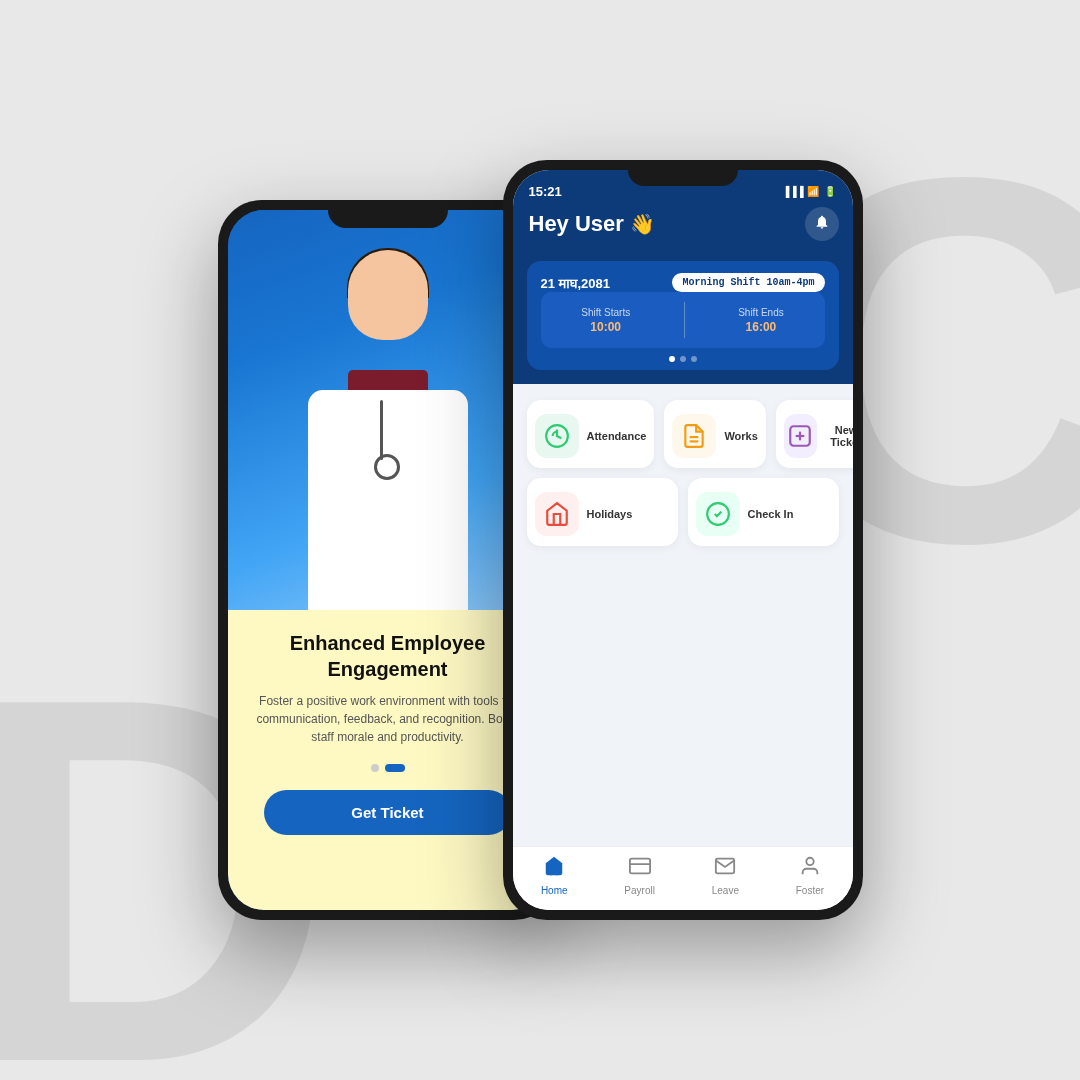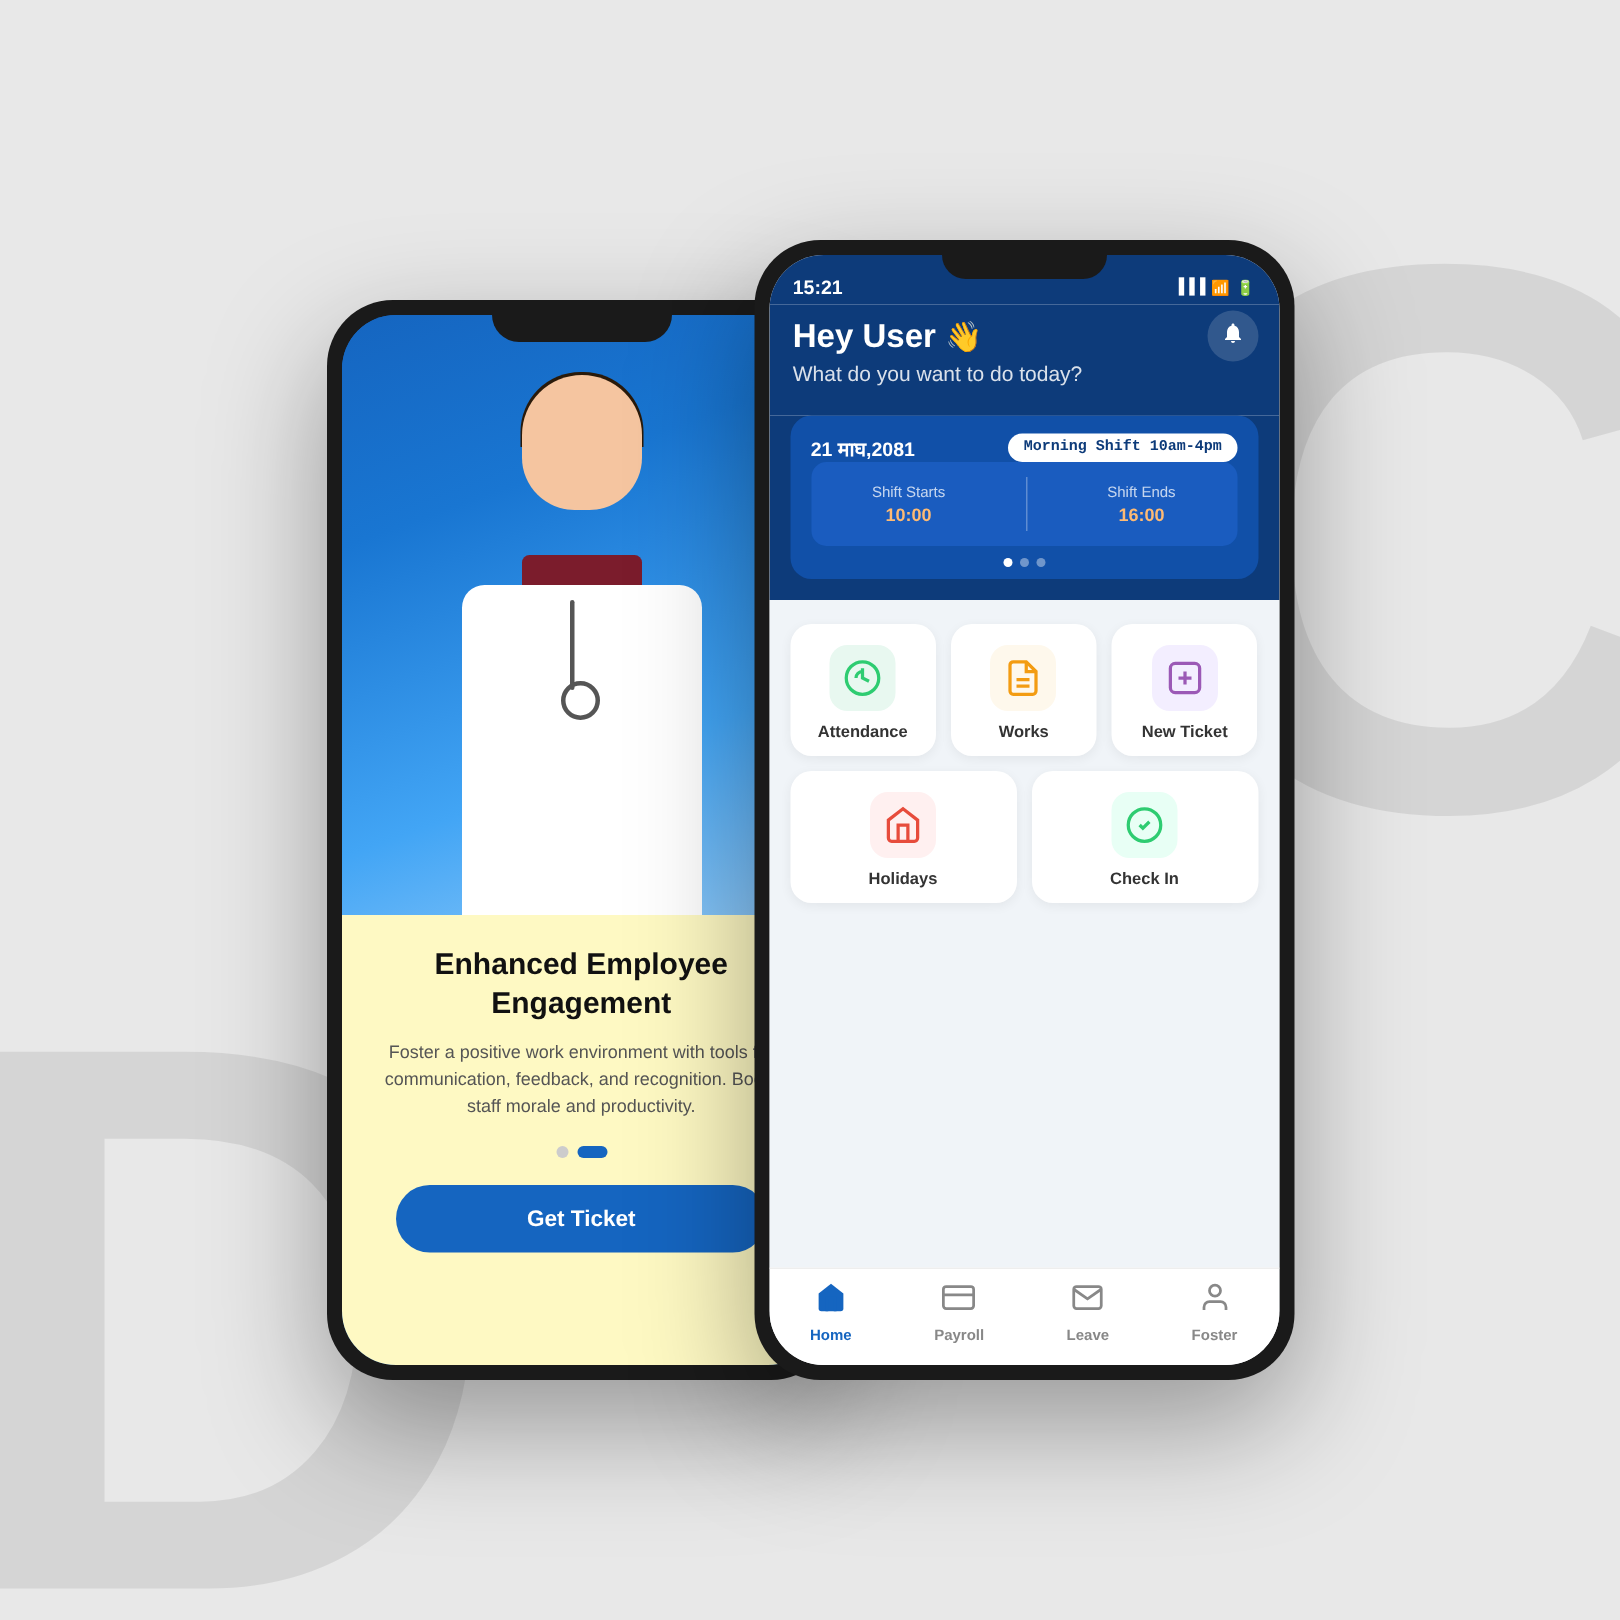--- a/index.html
+++ b/index.html
@@ -427,21 +427,21 @@
       gap: 10px;
       margin-bottom: 10px;
     }
 
     .grid-item {
       flex: 1;
       background: #fff;
       border-radius: 14px;
       padding: 14px 8px 10px;
       display: flex;
-      flex-direction: column;
+      flex-direction: row;
       align-items: center;
       gap: 8px;
       cursor: pointer;
       box-shadow: 0 2px 8px rgba(0,0,0,0.06);
     }
 
     .grid-icon-circle {
       width: 44px;
       height: 44px;
       border-radius: 12px;
@@ -459,21 +459,20 @@
     }
 
     
     .bottom-nav {
       background: #fff;
       display: flex;
       justify-content: space-around;
       align-items: center;
       padding: 8px 0 14px;
       border-top: 1px solid #eee;
-      font-weight: bold;
     }
 
     .nav-item {
       display: flex;
       flex-direction: column;
       align-items: center;
       gap: 3px;
       cursor: pointer;
     }
 
@@ -556,21 +555,20 @@
           <span class="bell-icon-svg">
             <svg width="16" height="16" viewBox="0 0 24 24" fill="white">
               <path d="M12 22c1.1 0 2-.9 2-2h-4c0 1.1.9 2 2 2zm6-6V11c0-3.07-1.64-5.64-4.5-6.32V4c0-.83-.67-1.5-1.5-1.5s-1.5.67-1.5 1.5v.68C7.63 5.36 6 7.92 6 11v5l-2 2v1h16v-1l-2-2z"></path>
             </svg>
           </span>
         </div>
         <div class="greeting">
           <span>Hey User</span>
           <span class="greeting-emoji"> 👋</span>
         </div>
-        <div class="subtitle">What do you want to do today?</div>
       </div>
 
       <div class="shift-section">
         <div class="shift-card">
           <div class="shift-top-row">
             <span class="shift-date">21 माघ,2081</span>
             <span class="shift-badge">Morning Shift 10am-4pm</span>
           </div>
           <div class="shift-times-row">
             <div class="shift-time-block">

